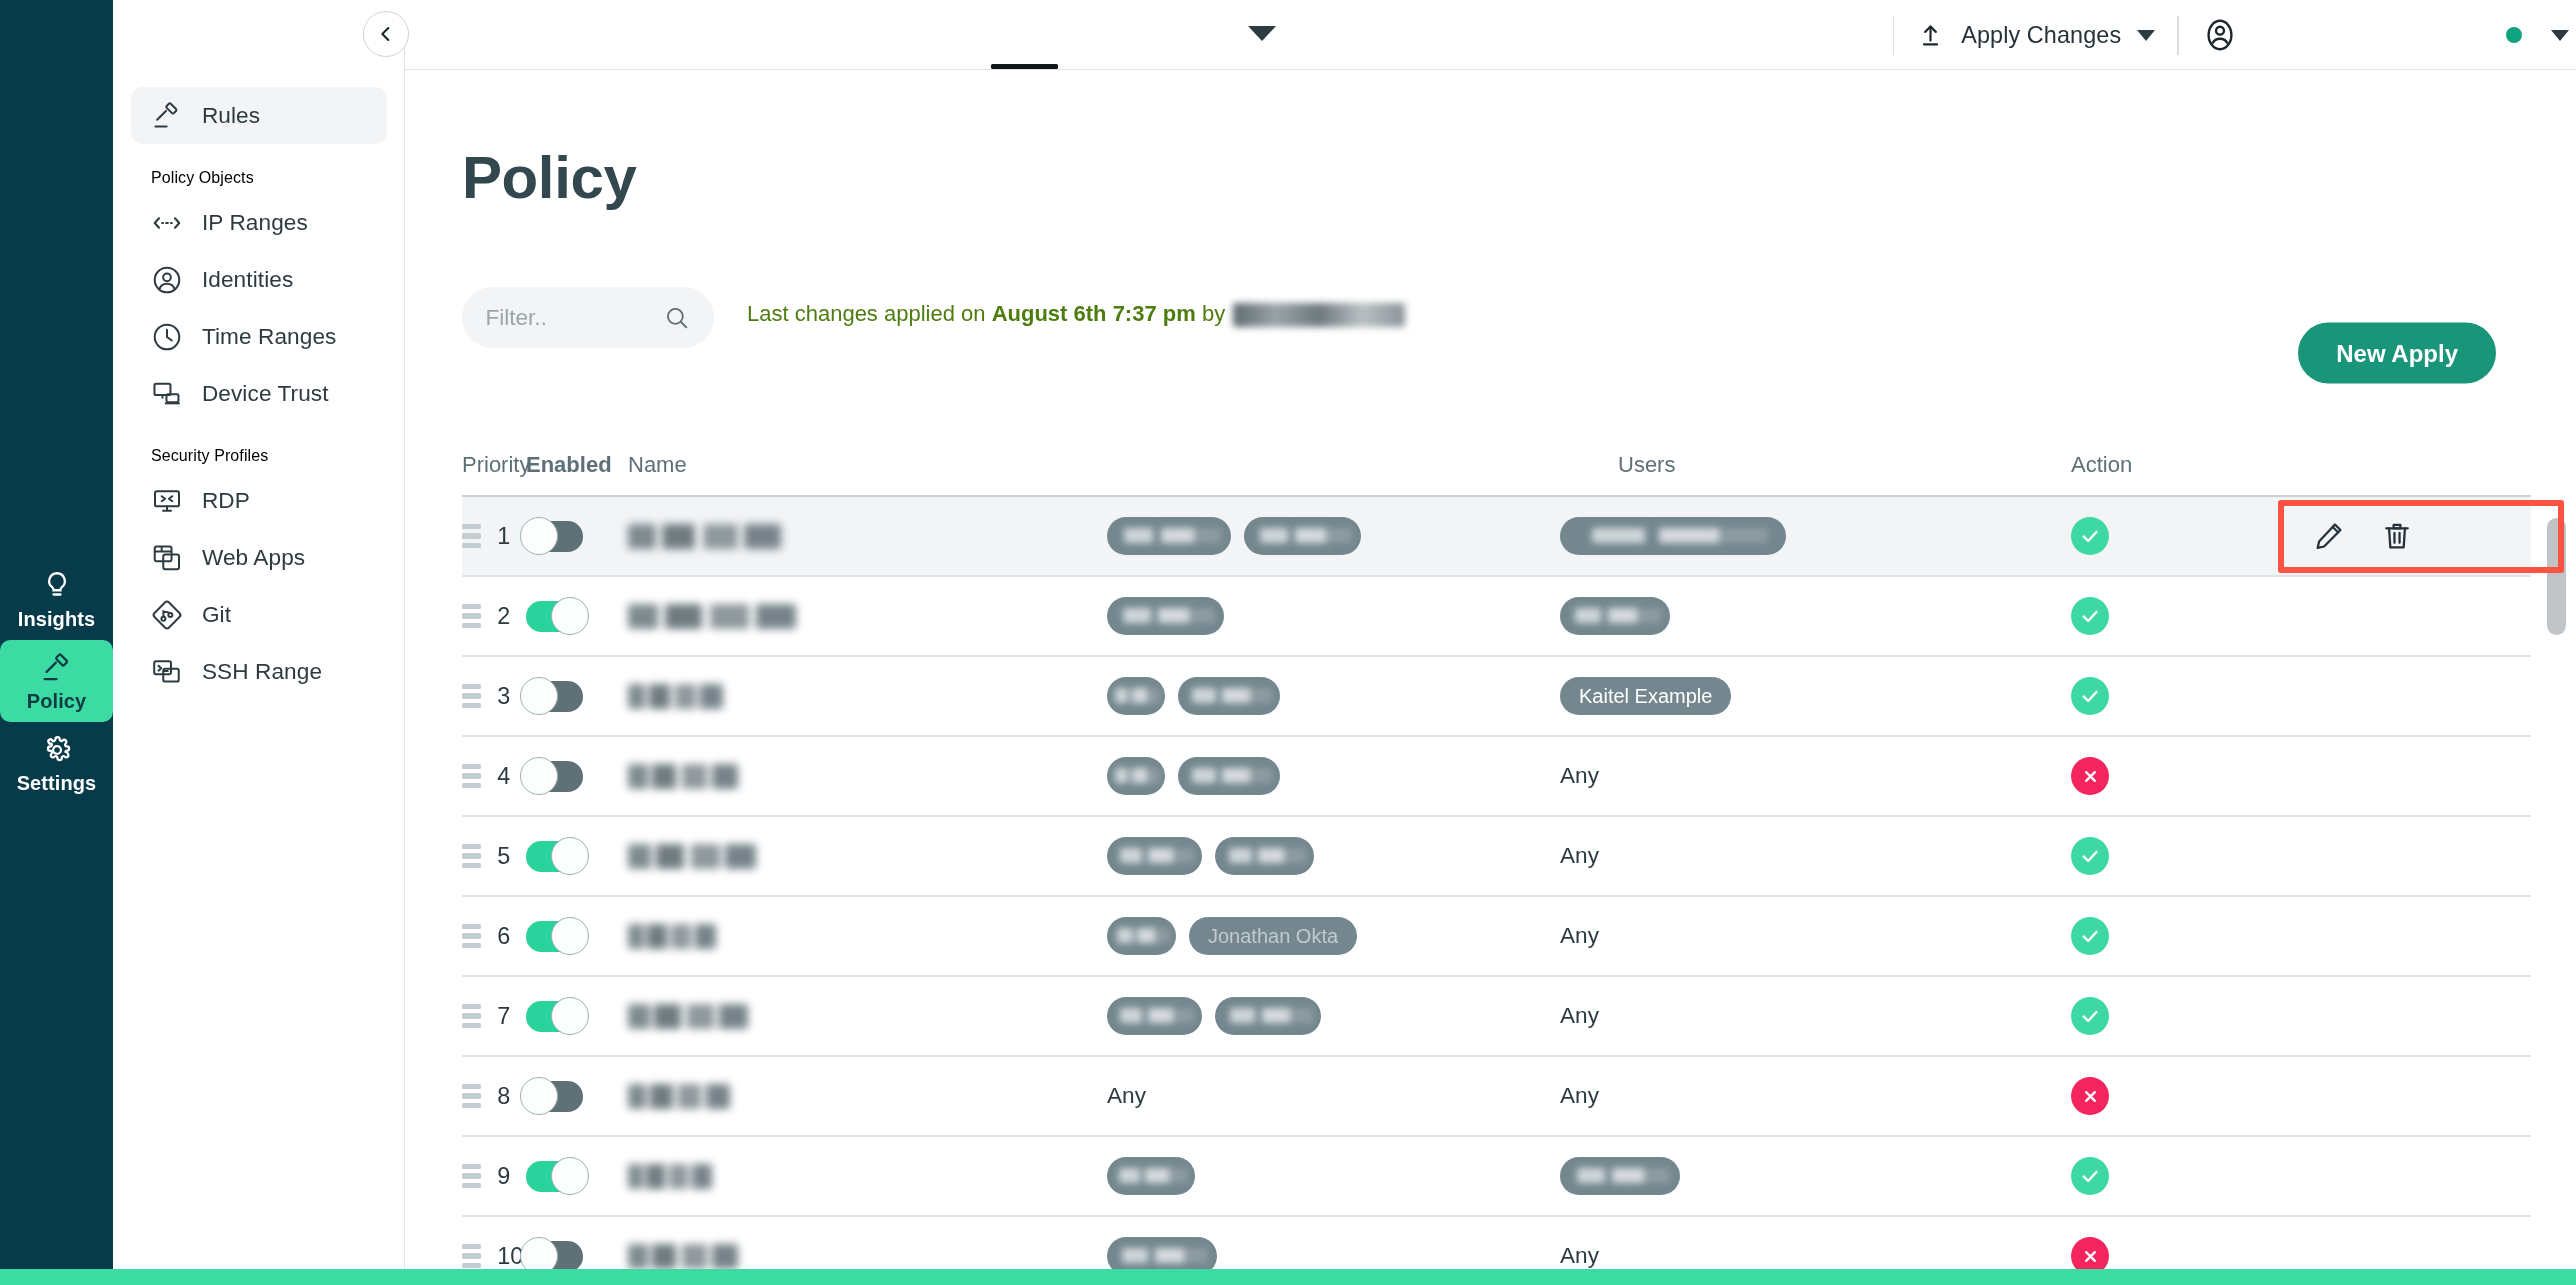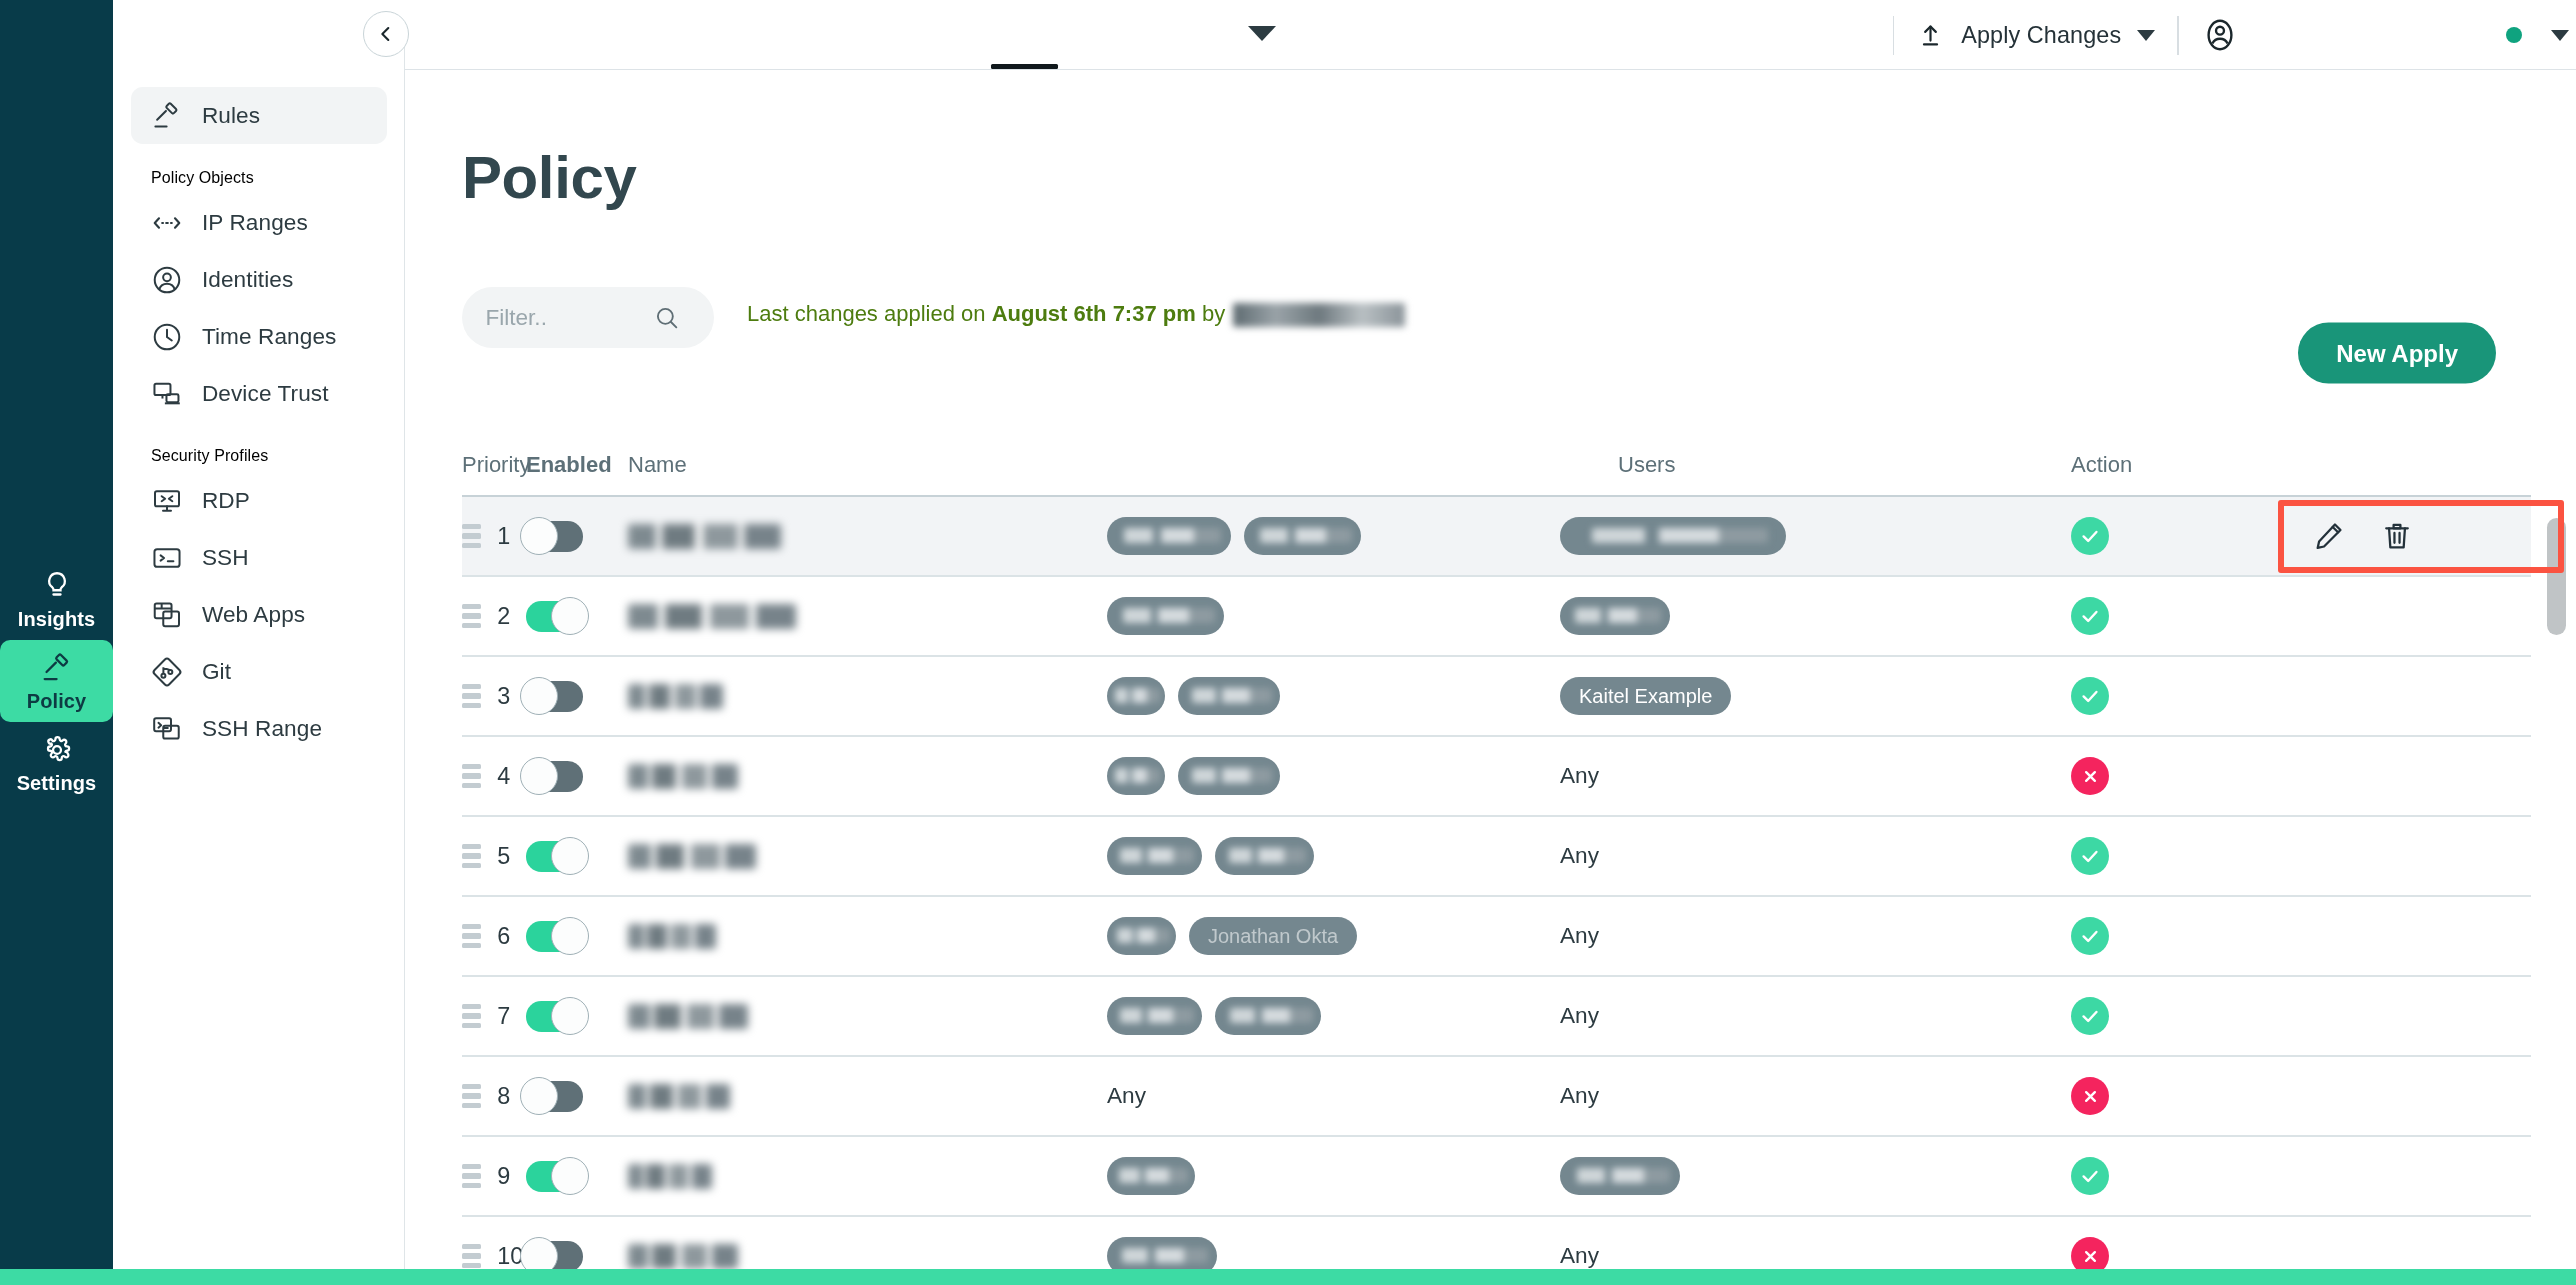--- a/index.html
+++ b/index.html
@@ -81,21 +81,21 @@
 
   
   .main { position:absolute; left:405px; top:70px; right:0; bottom:0; background:#fff; overflow:hidden; }
   .page-title {
     position:absolute; left:57px; top:73px;
     font-size:60px; font-weight:700; color:#32474e; letter-spacing:-0.4px;
   }
   .filter-box {
     position:absolute; left:57px; top:217px; width:252px; height:61px;
     background:#f2f4f5; border-radius:31px;
-    display:flex; align-items:center; justify-content:flex-start; padding:0 23.4px;
+    display:flex; align-items:center; justify-content:space-between; padding:0 23.4px;
     cursor:text;
   }
   .filter-box input {
     border:none; outline:none; background:transparent; font-size:22.6px;
     color:#8b979d; font-family:"Liberation Sans", sans-serif; width:168px;
   }
   .filter-box input::placeholder { color:#9aa6ac; }
   .last-changes {
     position:absolute; left:342px; top:231px; font-size:22px; color:#4d7c0f; white-space:nowrap;
   }
@@ -305,29 +305,20 @@
       <span class="n-icon">
         <svg viewBox="0 0 24 24" width="32" height="32" fill="none" stroke="#2d3b41" stroke-width="1.5" stroke-linejoin="round" stroke-linecap="round">
           <rect x="3" y="4.6" width="18" height="11.4" rx="1.4"></rect>
           <path d="M8 8.4l2.6 1.9L8 12.2M16 8.4l-2.6 1.9 2.6 1.9"></path>
           <path d="M12 16v3.4M9 19.4h6"></path>
         </svg>
       </span>
       <span class="n-label">RDP</span>
     </div>
 
-    <div class="nav-entry">
-      <span class="n-icon">
-        <svg viewBox="0 0 24 24" width="32" height="32" fill="none" stroke="#2d3b41" stroke-width="1.5" stroke-linejoin="round" stroke-linecap="round">
-          <rect x="2.6" y="5.4" width="18.8" height="13.2" rx="2"></rect>
-          <path d="M7.2 10l2.6 2-2.6 2M12.6 14.4h4.2"></path>
-        </svg>
-      </span>
-      <span class="n-label">SSH</span>
-    </div>
 
     <div class="nav-entry">
       <span class="n-icon">
         <svg viewBox="0 0 24 24" width="32" height="32" fill="none" stroke="#2d3b41" stroke-width="1.5" stroke-linejoin="round">
           <rect x="2.8" y="3.4" width="12.6" height="11" rx="1.4"></rect>
           <path d="M2.8 7.2h12.6M8 3.4v3.8"></path>
           <rect x="9.2" y="9.4" width="11.8" height="11" rx="1.4"></rect>
         </svg>
       </span>
       <span class="n-label">Web Apps</span>

